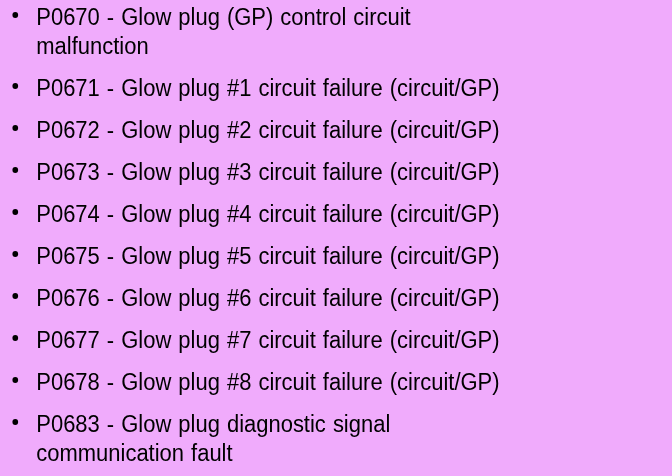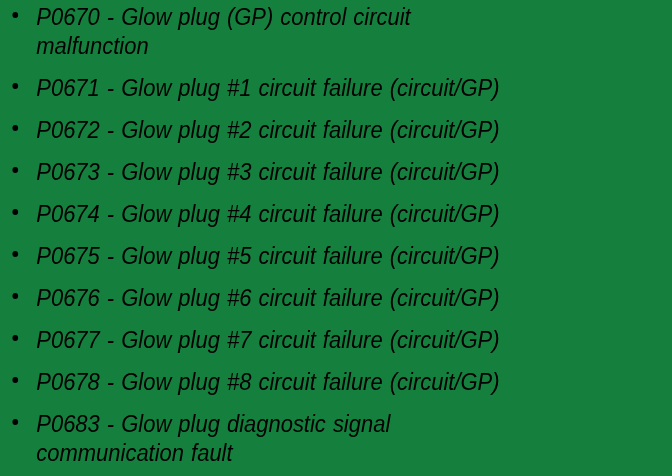--- a/index.html
+++ b/index.html
@@ -13,22 +13,21 @@
     overflow: hidden;
     font-family: "Liberation Sans", sans-serif;
     color: #000000;
     -webkit-font-smoothing: none;
   }
 
   .page {
     position: relative;
     width: 672px;
     height: 476px;
-    background: #15803d;
-    font-style: italic;
+    background: #f0abfc;
   }
 
   .dtc-list {
     list-style: none;
     margin: 0;
     padding: 0;
     position: absolute;
     left: 0;
     top: 0;
     width: 672px;

